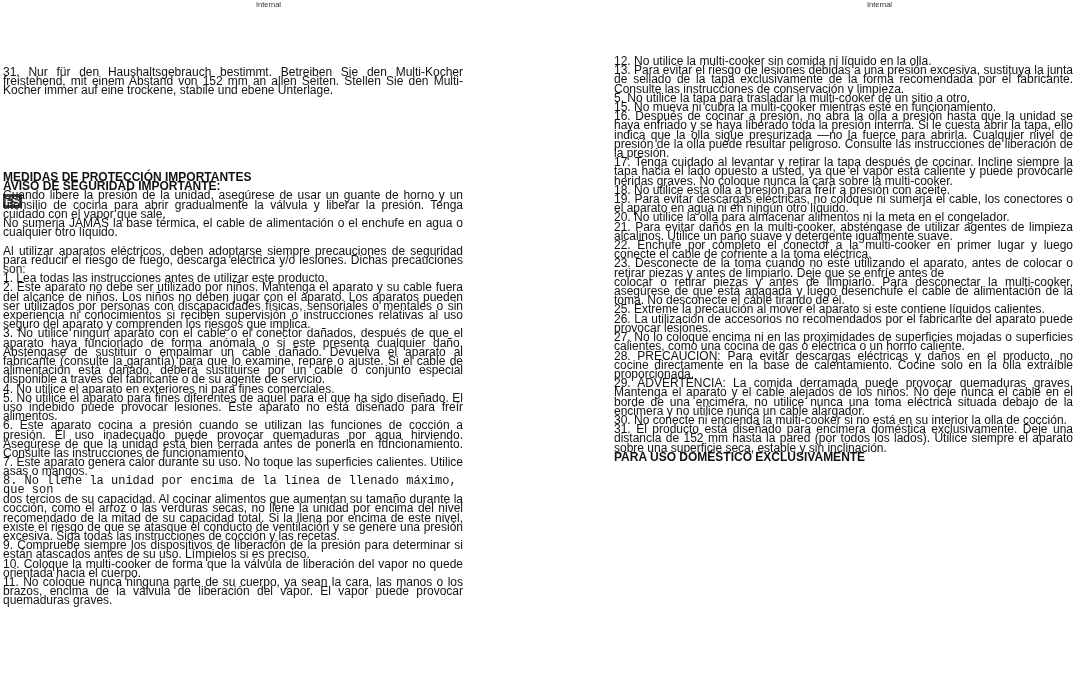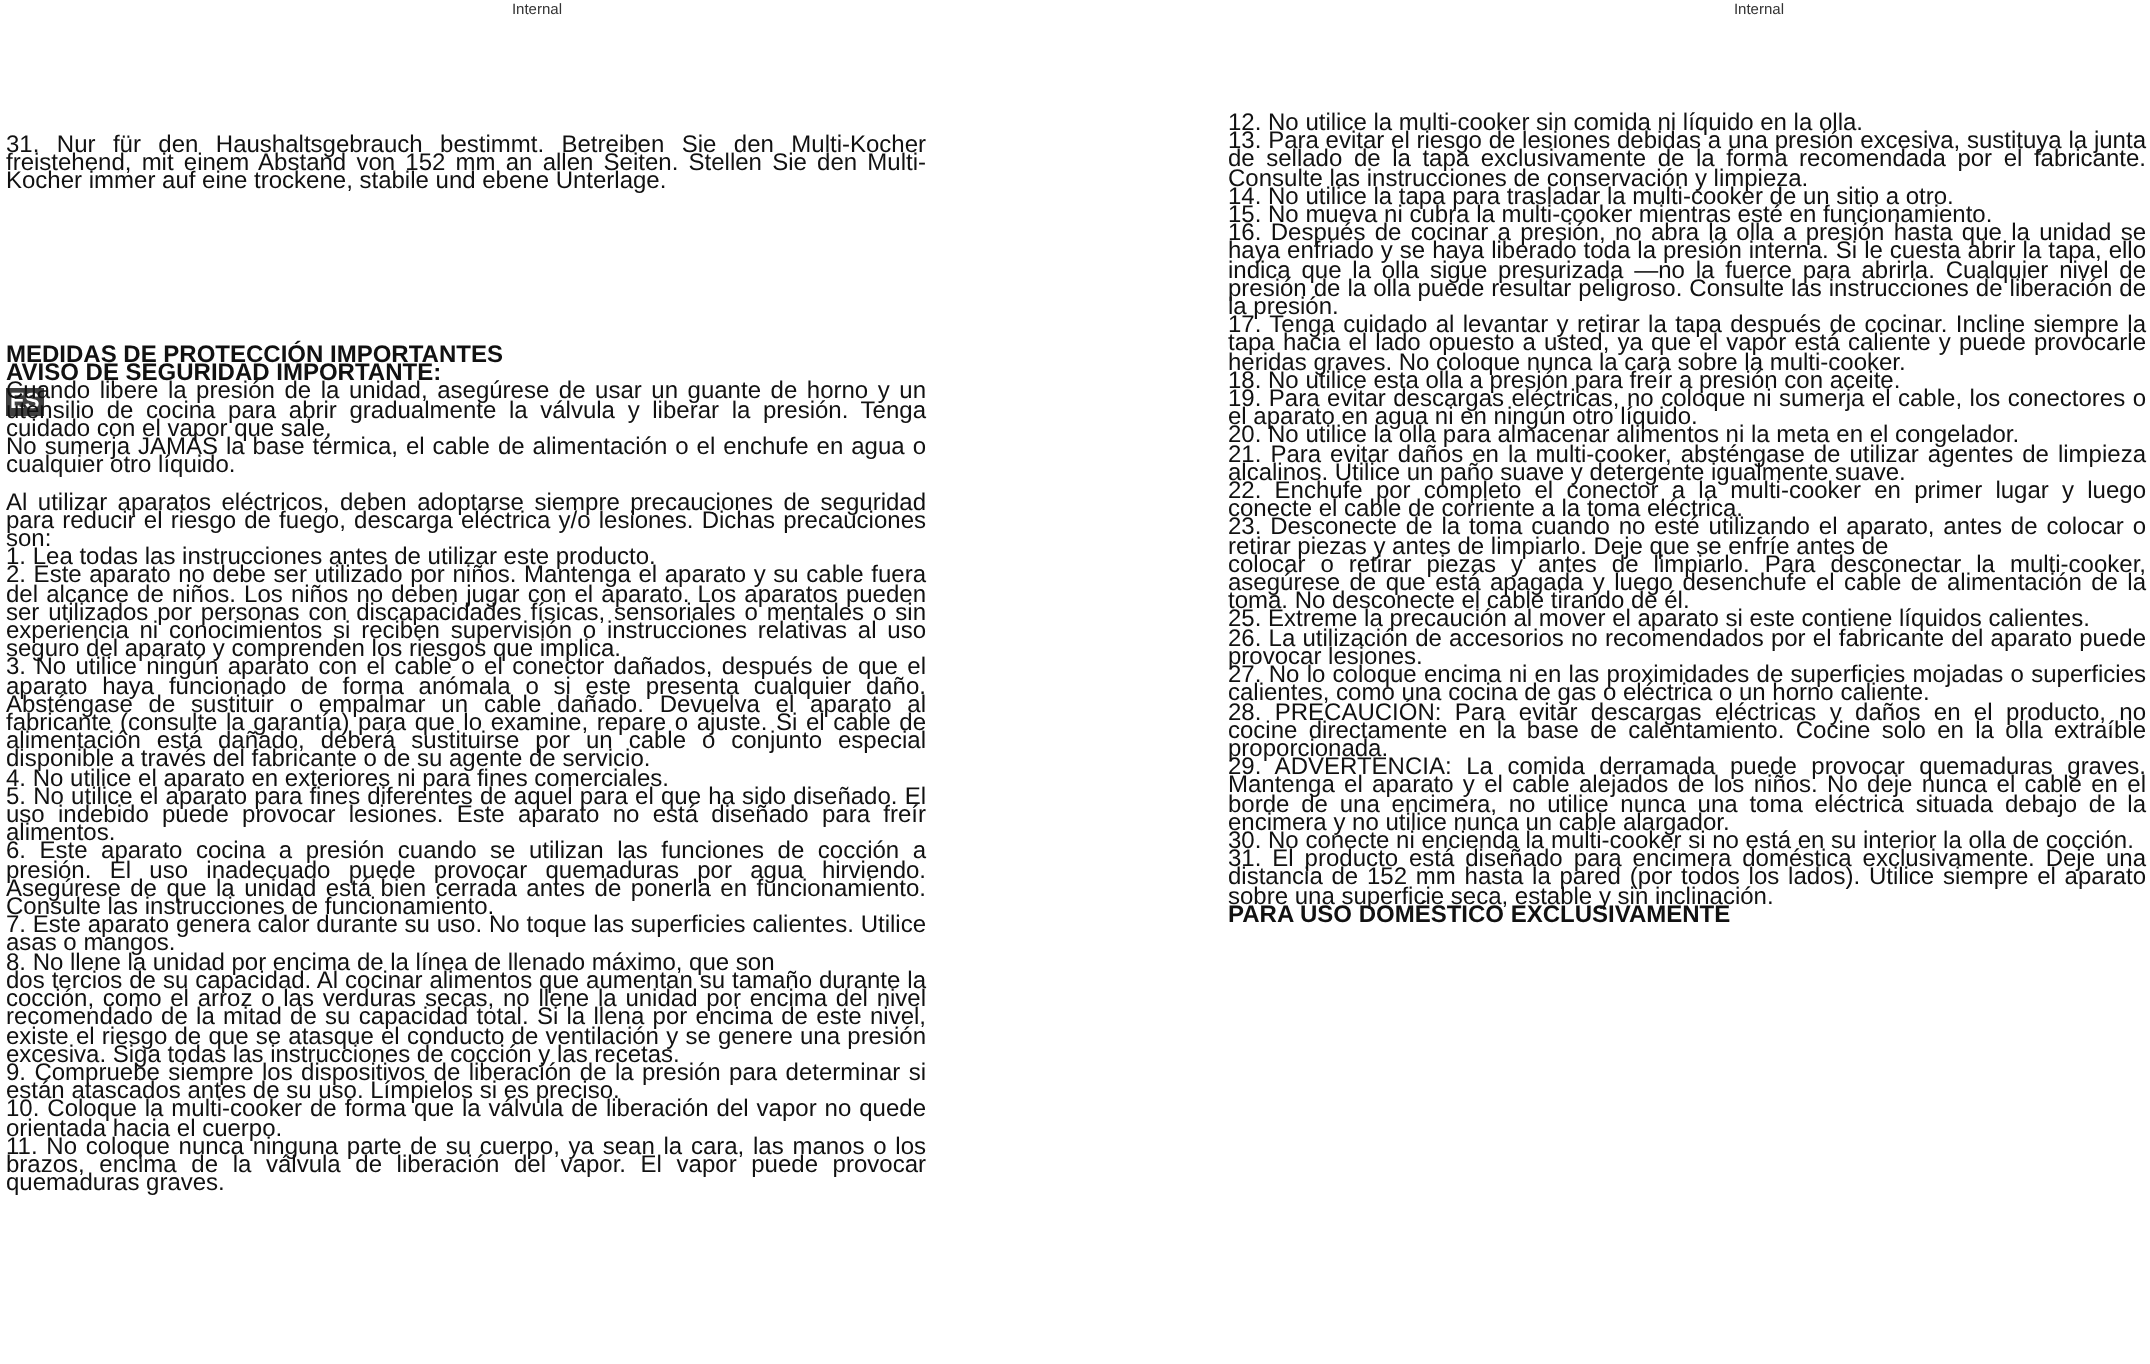--- a/index.html
+++ b/index.html
@@ -38,31 +38,31 @@
   <p class="para">No sumerja JAMÁS la base térmica, el cable de alimentación o el enchufe en agua o cualquier otro líquido.</p>
   <div class="spacer"></div>
   <p class="para">Al utilizar aparatos eléctricos, deben adoptarse siempre precauciones de seguridad para reducir el riesgo de fuego, descarga eléctrica y/o lesiones. Dichas precauciones son:</p>
   <p class="para">1. Lea todas las instrucciones antes de utilizar este producto.</p>
   <p class="para">2. Este aparato no debe ser utilizado por niños. Mantenga el aparato y su cable fuera del alcance de niños. Los niños no deben jugar con el aparato. Los aparatos pueden ser utilizados por personas con discapacidades físicas, sensoriales o mentales o sin experiencia ni conocimientos si reciben supervisión o instrucciones relativas al uso seguro del aparato y comprenden los riesgos que implica.</p>
   <p class="para">3. No utilice ningún aparato con el cable o el conector dañados, después de que el aparato haya funcionado de forma anómala o si este presenta cualquier daño. Absténgase de sustituir o empalmar un cable dañado. Devuelva el aparato al fabricante (consulte la garantía) para que lo examine, repare o ajuste. Si el cable de alimentación está dañado, deberá sustituirse por un cable o conjunto especial disponible a través del fabricante o de su agente de servicio.</p>
   <p class="para">4. No utilice el aparato en exteriores ni para fines comerciales.</p>
   <p class="para">5. No utilice el aparato para fines diferentes de aquel para el que ha sido diseñado. El uso indebido puede provocar lesiones. Este aparato no está diseñado para freír alimentos.</p>
   <p class="para">6. Este aparato cocina a presión cuando se utilizan las funciones de cocción a presión. El uso inadecuado puede provocar quemaduras por agua hirviendo. Asegúrese de que la unidad está bien cerrada antes de ponerla en funcionamiento. Consulte las instrucciones de funcionamiento.</p>
   <p class="para">7. Este aparato genera calor durante su uso. No toque las superficies calientes. Utilice asas o mangos.</p>
-  <p class="para" style="text-align:left;">8. No llene la unidad por encima de la línea de llenado máximo, que son</p>
+  <p class="para" style="text-align:left;font-family:Liberation Mono, monospace;">8. No llene la unidad por encima de la línea de llenado máximo, que son</p>
   <p class="para">dos tercios de su capacidad. Al cocinar alimentos que aumentan su tamaño durante la cocción, como el arroz o las verduras secas, no llene la unidad por encima del nivel recomendado de la mitad de su capacidad total. Si la llena por encima de este nivel, existe el riesgo de que se atasque el conducto de ventilación y se genere una presión excesiva. Siga todas las instrucciones de cocción y las recetas.</p>
   <p class="para">9. Compruebe siempre los dispositivos de liberación de la presión para determinar si están atascados antes de su uso. Límpielos si es preciso.</p>
   <p class="para">10. Coloque la multi-cooker de forma que la válvula de liberación del vapor no quede orientada hacia el cuerpo.</p>
   <p class="para">11. No coloque nunca ninguna parte de su cuerpo, ya sean la cara, las manos o los brazos, encima de la válvula de liberación del vapor. El vapor puede provocar quemaduras graves.</p>
 </div>
 
 <div class="col right" style="top:57px;">
   <p class="para">12. No utilice la multi-cooker sin comida ni líquido en la olla.</p>
   <p class="para">13. Para evitar el riesgo de lesiones debidas a una presión excesiva, sustituya la junta de sellado de la tapa exclusivamente de la forma recomendada por el fabricante. Consulte las instrucciones de conservación y limpieza.</p>
-  <p class="para">14. No utilice la tapa para trasladar la multi-cooker de un sitio a otro.</p>
+  <p class="para">5. No utilice la tapa para trasladar la multi-cooker de un sitio a otro.</p>
   <p class="para">15. No mueva ni cubra la multi-cooker mientras esté en funcionamiento.</p>
   <p class="para">16. Después de cocinar a presión, no abra la olla a presión hasta que la unidad se haya enfriado y se haya liberado toda la presión interna. Si le cuesta abrir la tapa, ello indica que la olla sigue presurizada —no la fuerce para abrirla. Cualquier nivel de presión de la olla puede resultar peligroso. Consulte las instrucciones de liberación de la presión.</p>
   <p class="para">17. Tenga cuidado al levantar y retirar la tapa después de cocinar. Incline siempre la tapa hacia el lado opuesto a usted, ya que el vapor está caliente y puede provocarle heridas graves. No coloque nunca la cara sobre la multi-cooker.</p>
   <p class="para">18. No utilice esta olla a presión para freír a presión con aceite.</p>
   <p class="para">19. Para evitar descargas eléctricas, no coloque ni sumerja el cable, los conectores o el aparato en agua ni en ningún otro líquido.</p>
   <p class="para">20. No utilice la olla para almacenar alimentos ni la meta en el congelador.</p>
   <p class="para">21. Para evitar daños en la multi-cooker, absténgase de utilizar agentes de limpieza alcalinos. Utilice un paño suave y detergente igualmente suave.</p>
   <p class="para">22. Enchufe por completo el conector a la multi-cooker en primer lugar y luego conecte el cable de corriente a la toma eléctrica.</p>
   <p class="para">23. Desconecte de la toma cuando no esté utilizando el aparato, antes de colocar o retirar piezas y antes de limpiarlo. Deje que se enfríe antes de</p>
   <p class="para">colocar o retirar piezas y antes de limpiarlo. Para desconectar la multi-cooker, asegúrese de que está apagada y luego desenchufe el cable de alimentación de la toma. No desconecte el cable tirando de él.</p>

